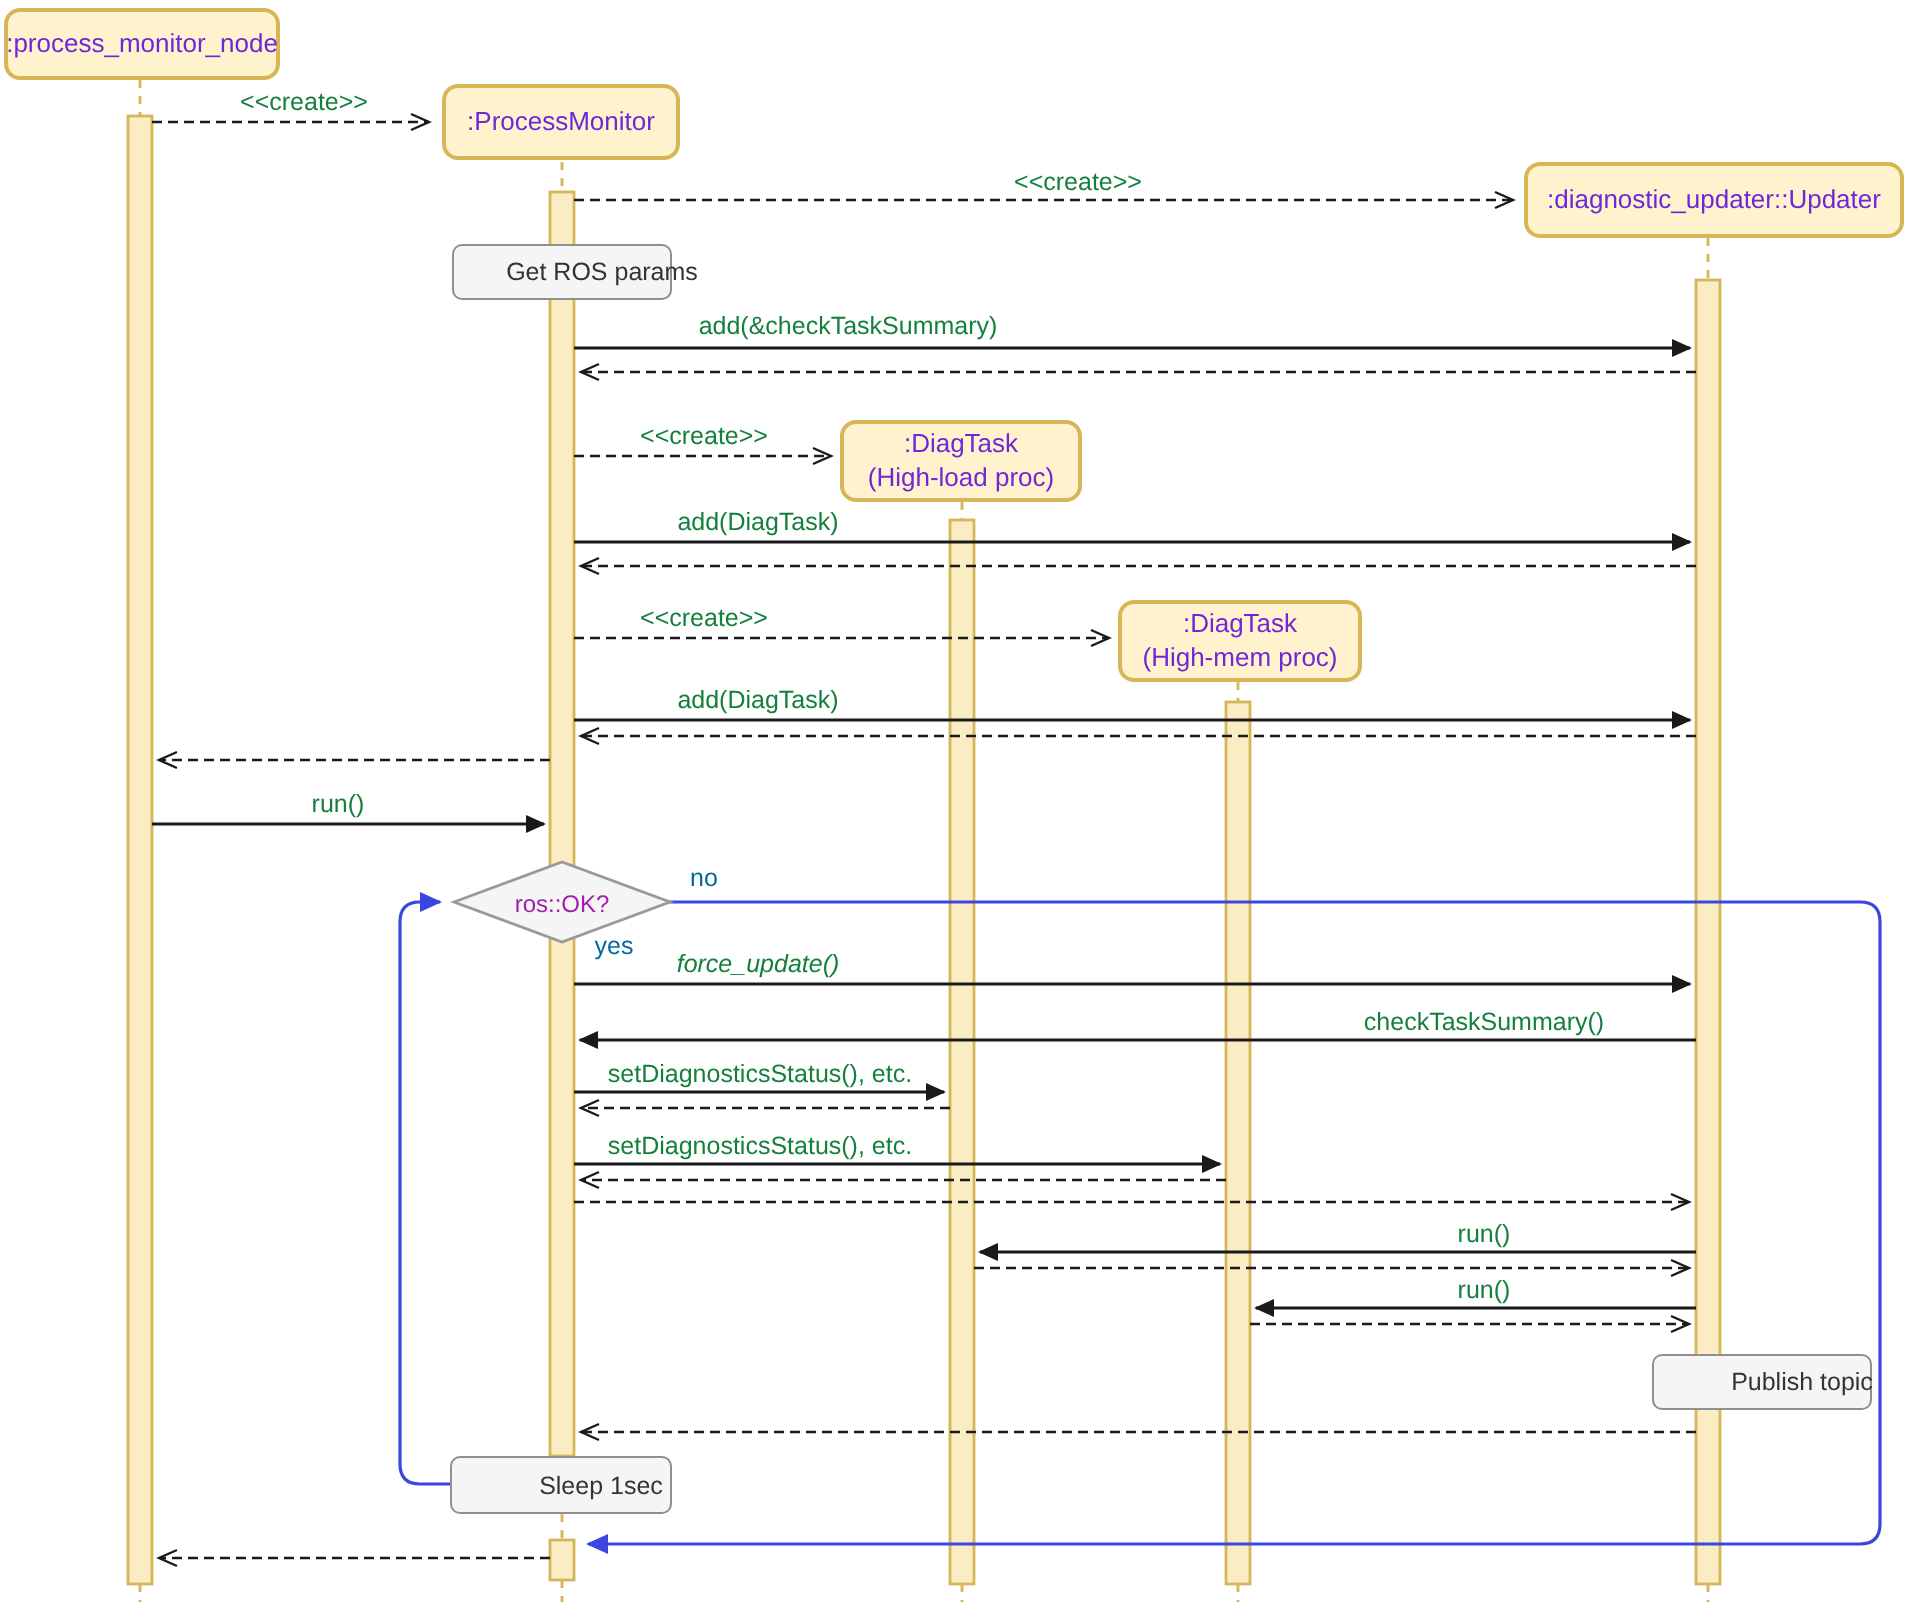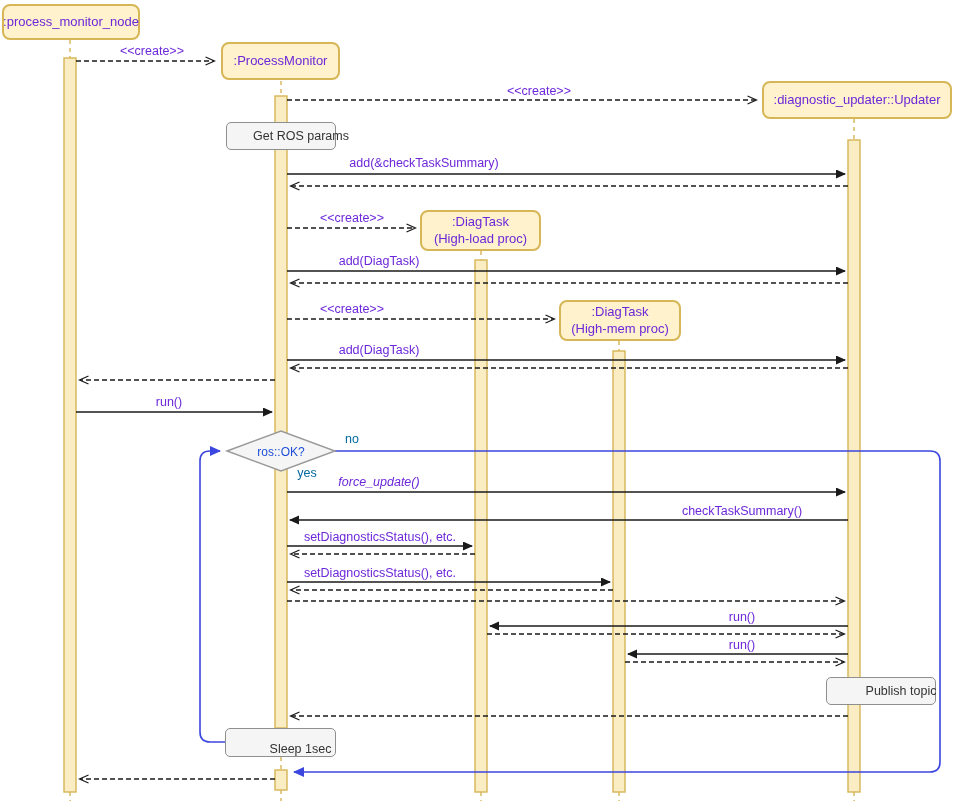--- a/index.html
+++ b/index.html
@@ -14,26 +14,26 @@
     font-size:13px;color:#6d28d9;line-height:1.25;text-align:center;box-sizing:border-box;
     white-space:nowrap;
   }
   .note{
     position:absolute;display:flex;align-items:center;justify-content:center;
     background:#F5F5F5;border:1.5px solid #8F8F8F;border-radius:5px;
     font-size:12.5px;color:#333;box-sizing:border-box;white-space:nowrap;padding-left:40px;
   }
   .msg-label{
     position:absolute;transform:translateX(-50%);
-    font-size:12.5px;color:#6d28d9;white-space:nowrap;background:transparent;
+    font-size:12.5px;color:#15803d;white-space:nowrap;background:transparent;
   }
   .blue-label{color:#0369a1;}
   .diamond-label{
     position:absolute;transform:translate(-50%,-50%);
-    font-size:12px;color:#1d4ed8;white-space:nowrap;
+    font-size:12px;color:#a21caf;white-space:nowrap;
   }
 </style>
 </head>
 <body>
 
 <div class="stage">
 
   <svg class="layer" width="954" height="802" viewBox="0 0 954 802">
     <defs>
       <marker id="mFilled" markerWidth="11" markerHeight="10" refX="9" refY="4.5" orient="auto" markerUnits="userSpaceOnUse">
@@ -130,21 +130,21 @@
     <span>:DiagTask</span>
     <span>(High-mem proc)</span>
   </div>
 
   <div class="note" style="left:226px;top:122px;width:110px;height:28px;">
     <span>Get ROS params</span>
   </div>
   <div class="note" style="left:802px;top:677px;width:110px;height:28px;margin-left:24px;">
     <span>Publish topic</span>
   </div>
-  <div class="note" style="left:225px;top:728px;width:111px;height:29px;align-items:flex-end;">
+  <div class="note" style="left:225px;top:728px;width:111px;height:29px;">
     <span>Sleep 1sec</span>
   </div>
 
   <div class="msg-label" style="left:152px;top:44px;">&lt;&lt;create&gt;&gt;</div>
   <div class="msg-label" style="left:539px;top:84px;">&lt;&lt;create&gt;&gt;</div>
   <div class="msg-label" style="left:424px;top:156px;">add(&amp;checkTaskSummary)</div>
   <div class="msg-label" style="left:352px;top:211px;">&lt;&lt;create&gt;&gt;</div>
   <div class="msg-label" style="left:379px;top:254px;">add(DiagTask)</div>
   <div class="msg-label" style="left:352px;top:302px;">&lt;&lt;create&gt;&gt;</div>
   <div class="msg-label" style="left:379px;top:343px;">add(DiagTask)</div>

